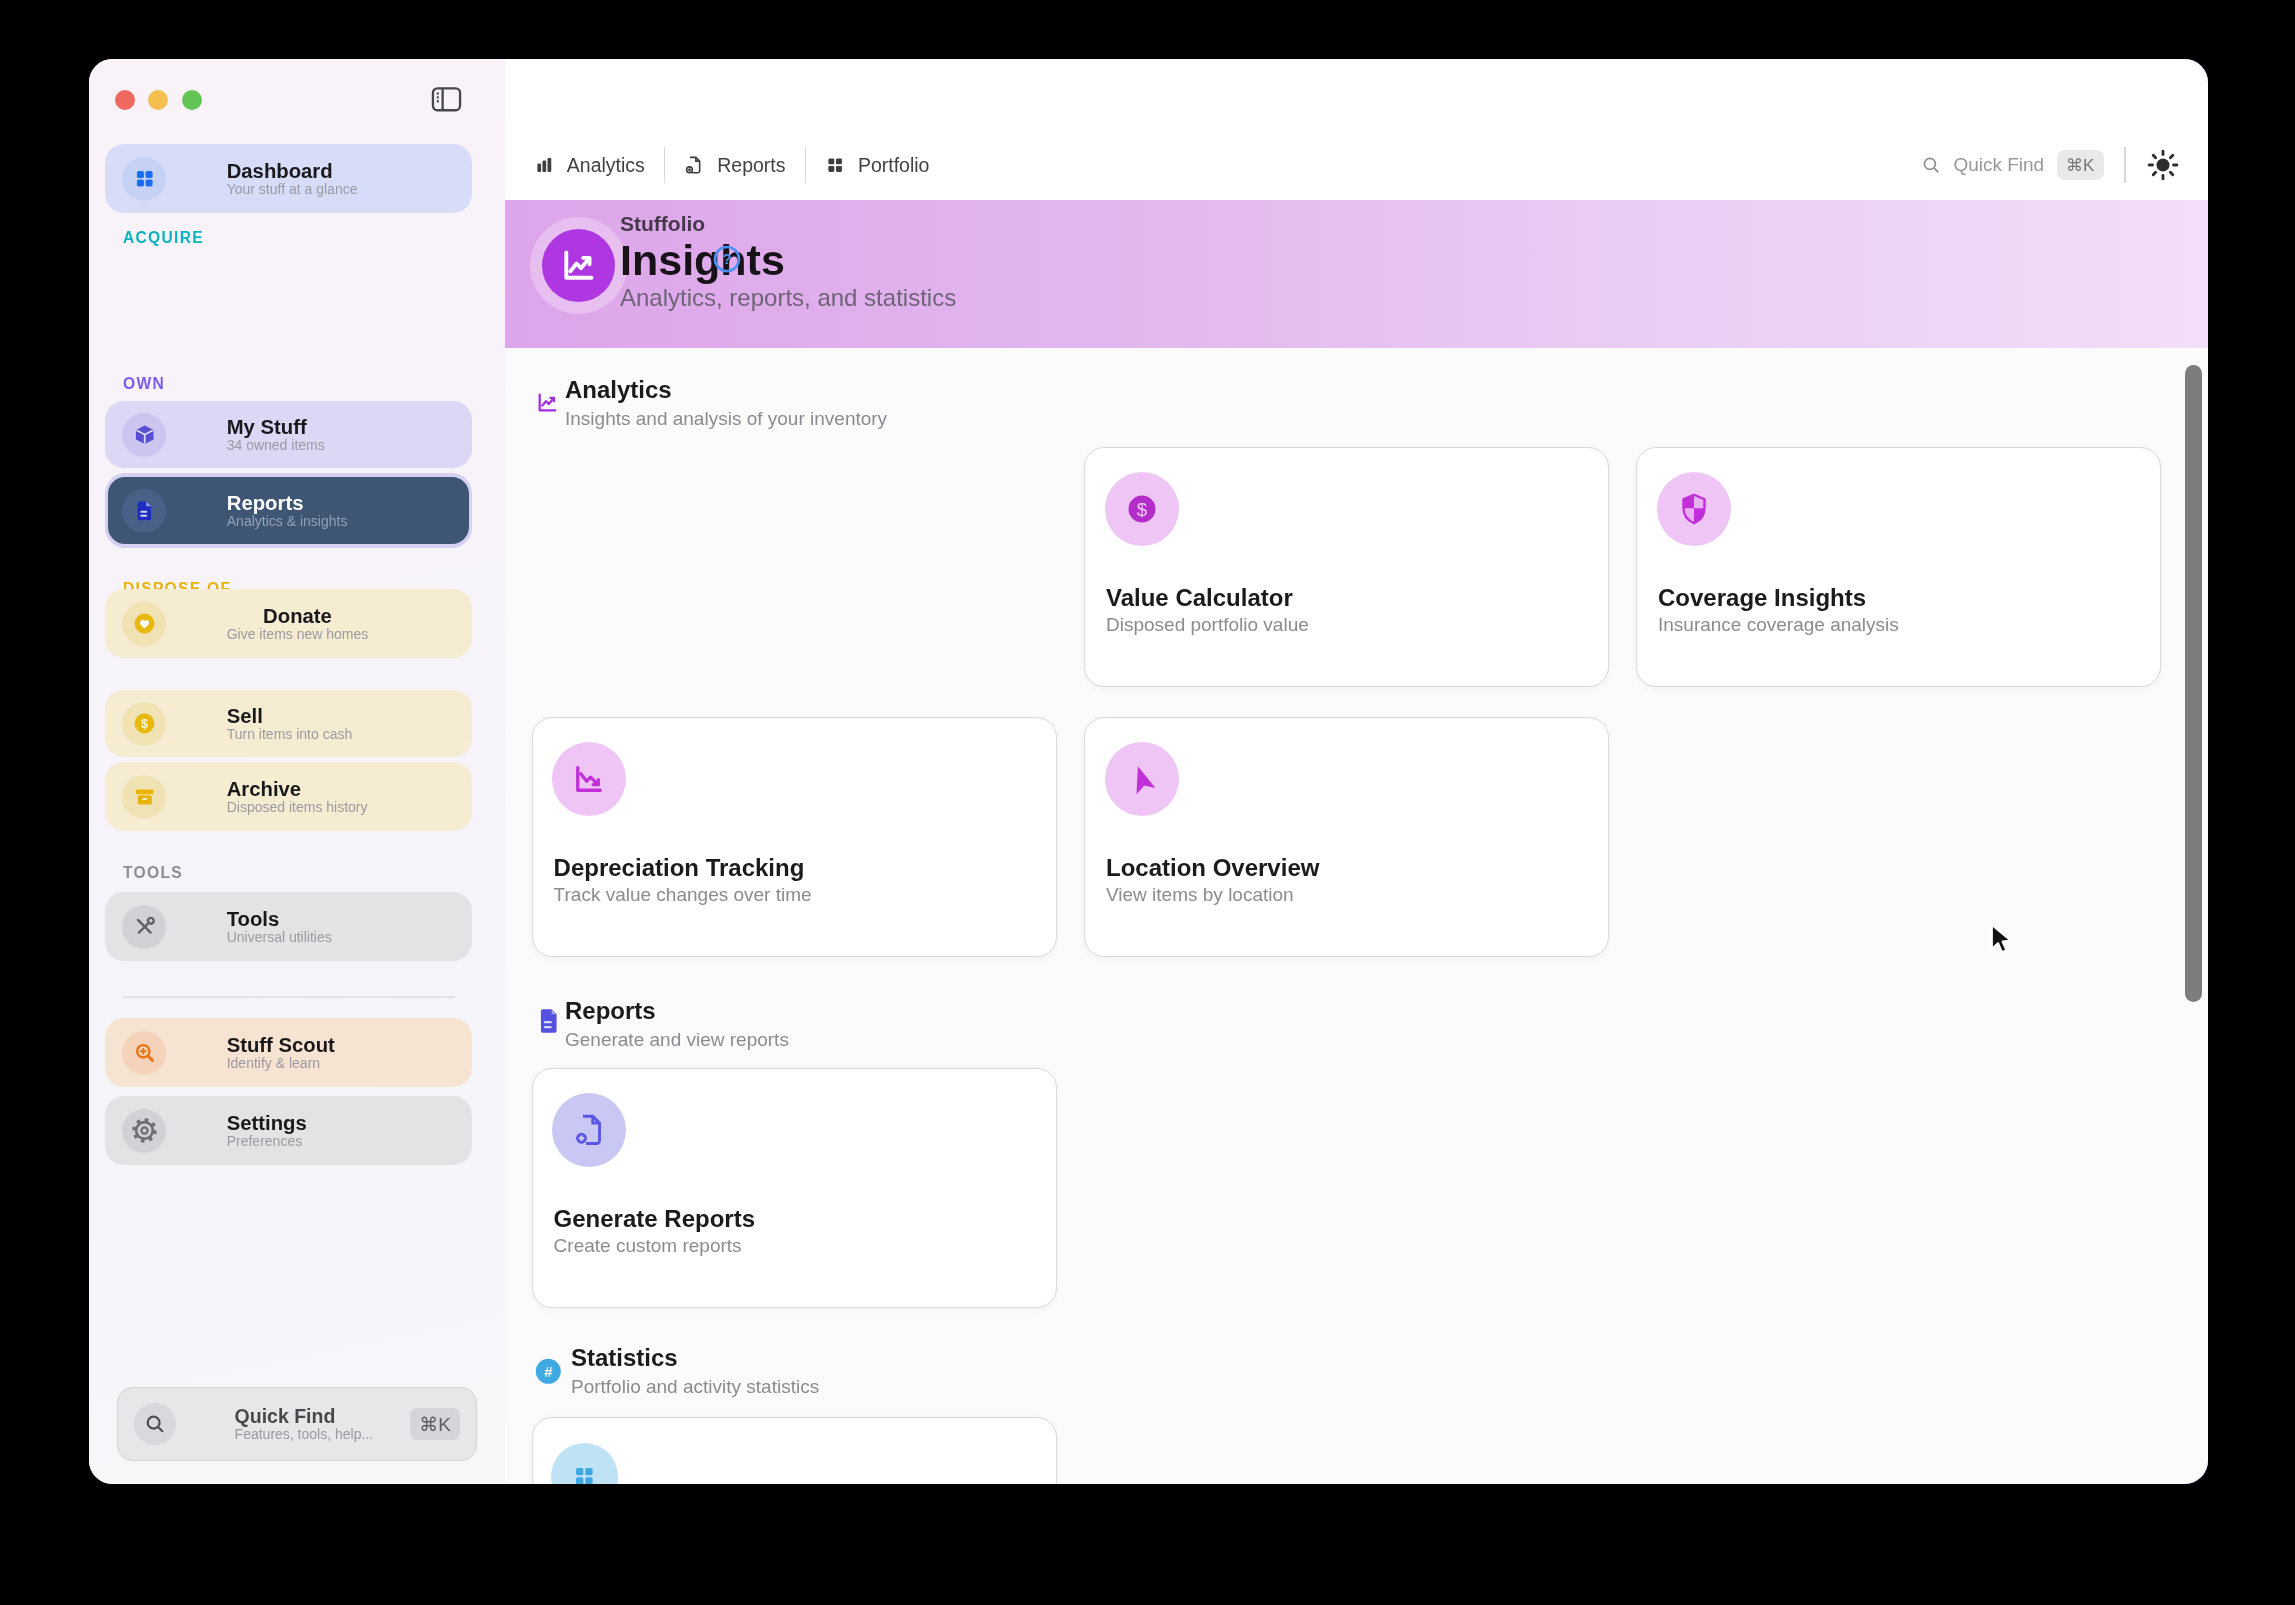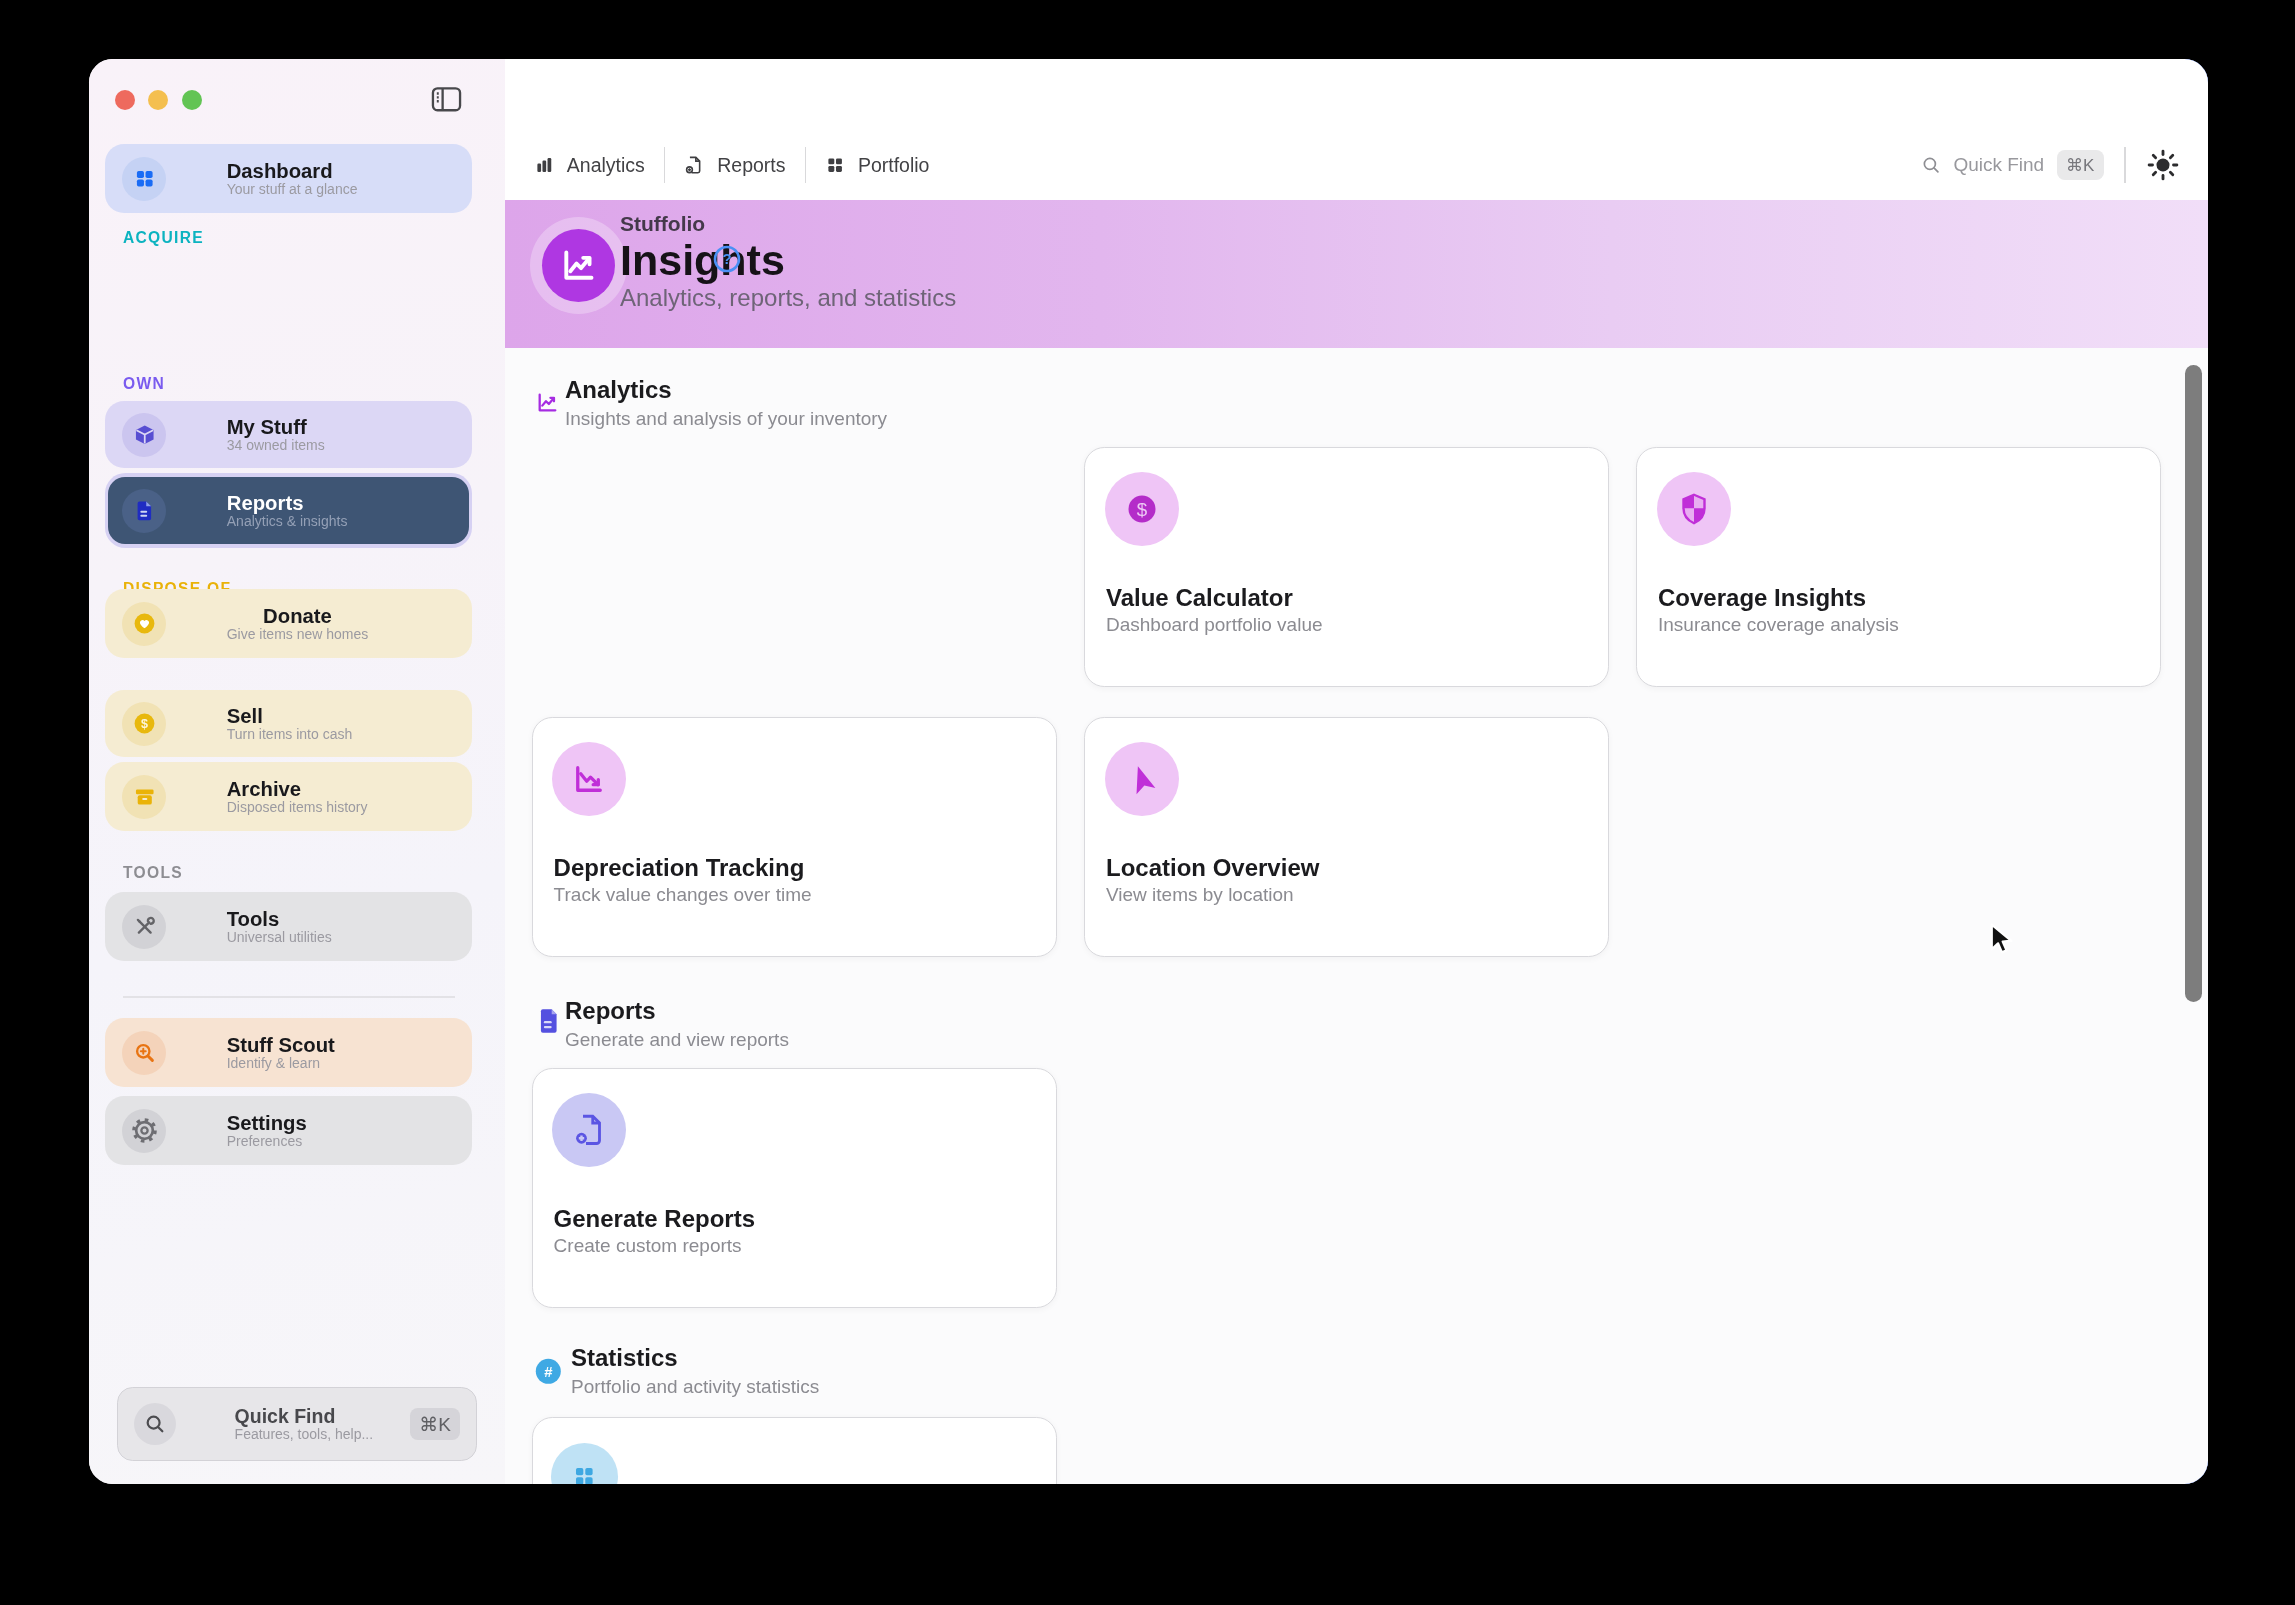--- a/index.html
+++ b/index.html
@@ -320,21 +320,21 @@
 
 
         <div class="card" style="left:579px;top:99px;">
           <div class="card-circle" style="background:#efc5f6;">
             <svg width="36" height="36" viewBox="0 0 24 24">
               <circle cx="12" cy="12" r="9" fill="#b42cc9"></circle>
               <text x="12" y="16.6" text-anchor="middle" font-size="12.5" fill="#edc9f5">$</text>
             </svg>
           </div>
           <div class="card-title">Value Calculator</div>
-          <div class="card-sub">Dashboard portfolio value</div>
+          <div class="card-sub">Disposed portfolio value</div>
         </div>
 
         <div class="card" style="left:1131px;top:99px;">
           <div class="card-circle" style="background:#efc5f6;">
             <svg width="36" height="36" viewBox="0 0 24 24">
               <path d="M12 2.5l7 3v6c0 5-3.2 8.3-7 10-3.8-1.7-7-5-7-10v-6z" fill="#c02fd8"></path>
               <path d="M12 2.5l7 3v6h-7zM12 11.5v10c-3.8-1.7-7-5-7-10z" fill="#efc5f6" opacity="0.85"></path>
               <path d="M12 2.5l7 3v6c0 5-3.2 8.3-7 10-3.8-1.7-7-5-7-10v-6z" fill="none" stroke="#c02fd8" stroke-width="1.6"></path>
             </svg>
           </div>

